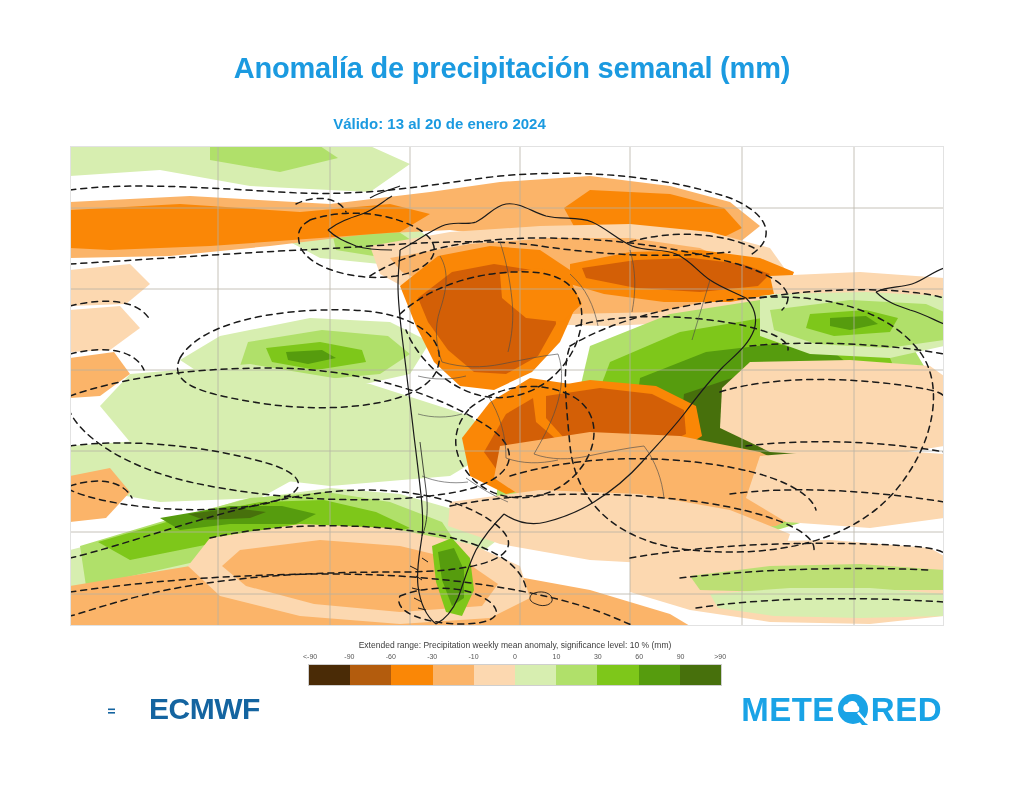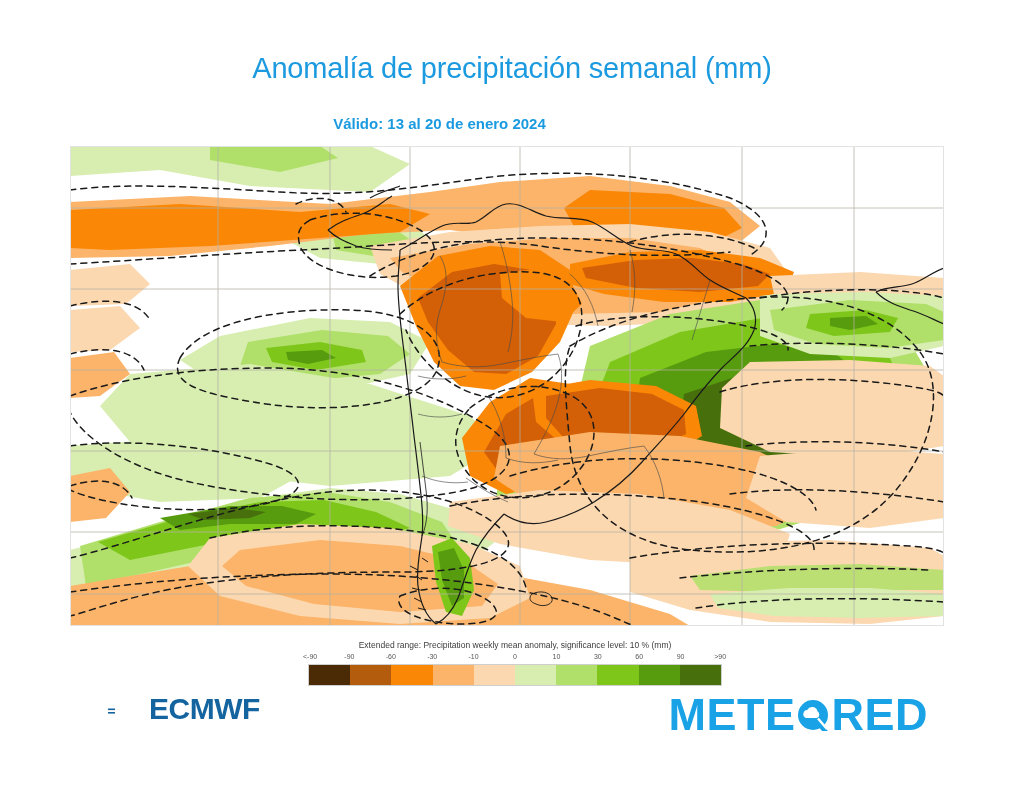--- a/index.html
+++ b/index.html
@@ -16,21 +16,21 @@
   }
 
   
   #title {
     position: absolute;
     top: 52px;
     left: 0;
     width: 1024px;
     text-align: center;
     font-size: 29px;
-    font-weight: normal;
+    font-weight: bold;
     color: #1b9ae0;
     letter-spacing: -0.2px;
   }
   #subtitle {
     position: absolute;
     top: 115px;
     left: 0;
     width: 879px;
     text-align: center;
     font-size: 15px;
@@ -97,25 +97,25 @@
   }
   #ecmwf-word {
     font-size: 30px;
     font-weight: bold;
     color: #1464a0;
     letter-spacing: -0.5px;
     line-height: 1;
   }
   #meteored-logo {
     position: absolute;
-    right: 96px;
+    right: 82px;
     top: 692px;
     display: flex;
     align-items: center;
-    font-size: 45px;
+    font-size: 33px;
     font-weight: bold;
     color: #19a3e6;
     letter-spacing: 0.5px;
     line-height: 1;
   }
   .mr-part { display: inline-block; }
 </style>
 </head>
 <body>
 

